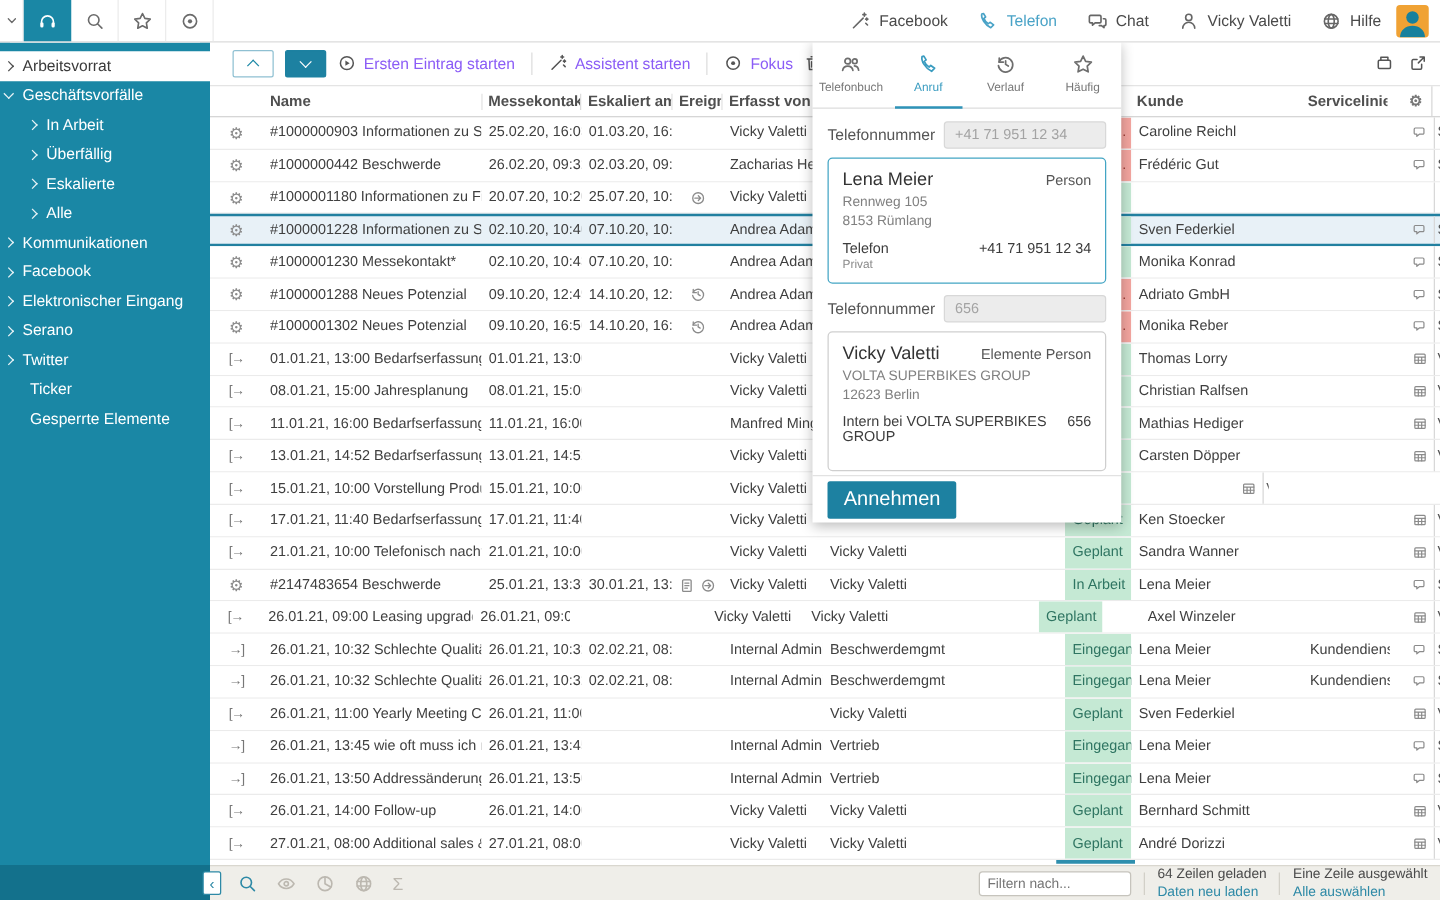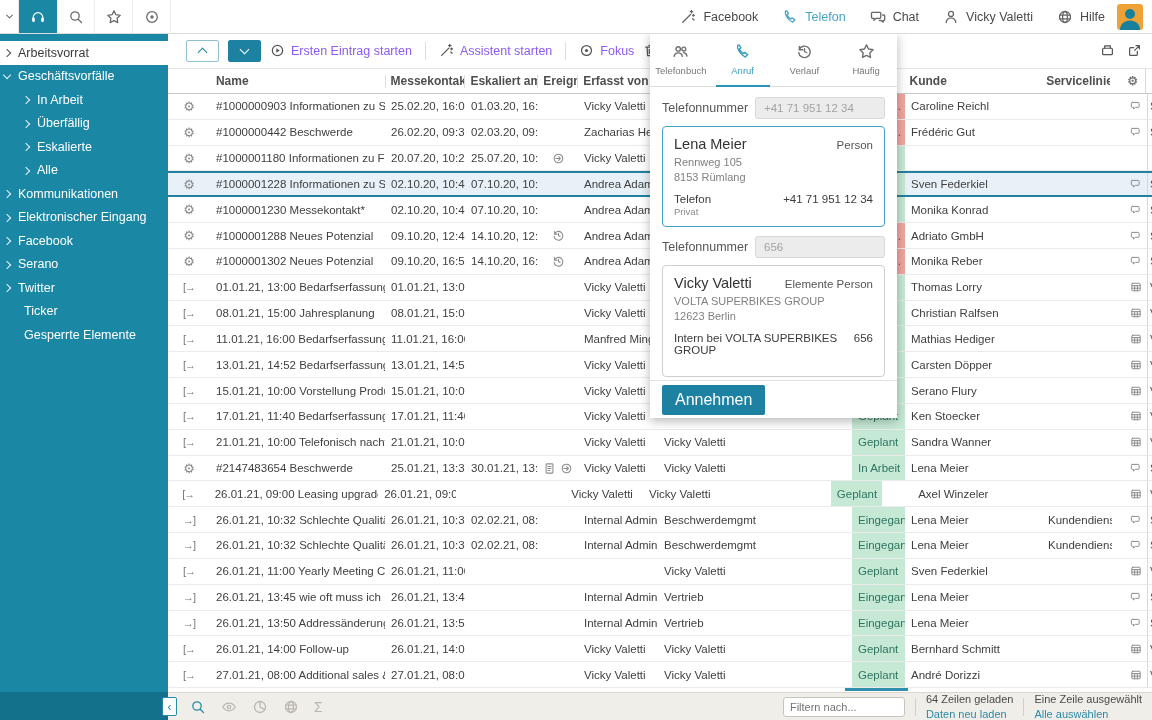--- a/index.html
+++ b/index.html
@@ -265,25 +265,25 @@
         <li class="sb-item lvl1">
           <span class="cv"></span>
           <span>Alle</span>
         </li>
         <li class="sb-item">
           <span class="cv"></span>
           <span>Kommunikationen</span>
         </li>
         <li class="sb-item">
           <span class="cv"></span>
-          <span>Elektronischer Eingang</span>
+          <span>Facebook</span>
         </li>
         <li class="sb-item">
           <span class="cv"></span>
-          <span>Facebook</span>
+          <span>Elektronischer Eingang</span>
         </li>
         <li class="sb-item">
           <span class="cv"></span>
           <span>Serano</span>
         </li>
         <li class="sb-item">
           <span class="cv"></span>
           <span>Twitter</span>
         </li>
         <li class="sb-item nochev">
@@ -681,21 +681,20 @@
           </div>
           <div class="td c-name" style="width: 175px;">15.01.21, 10:00 Vorstellung Produktpalette</div>
           <div class="td c-start" style="width: 80px;">15.01.21, 10:00</div>
           <div class="td c-escalated" style="width: 73px;"></div>
           <div class="td c-events" style="width: 40px;"></div>
           <div class="td c-created_by" style="width: 80px;">Vicky Valetti</div>
           <div class="td c-responsible" style="width: 194px;"></div>
           <div class="td c-status" style="width: 53px;">
             <div class="stfill green"></div>
           </div>
-          <div class="td c-customer" style="width: 137px;">Serano Flury</div>
           <div class="td c-serviceline" style="width: 70px;"></div>
           <div class="td c-kind" style="width: 35px;">
             <span style="display: flex;">
               <svg width="12" height="12" viewBox="0 0 16 16" fill="none" stroke="currentColor" stroke-width="1.3" stroke-linecap="round" stroke-linejoin="round">
                 <rect x="2.5" y="3" width="11" height="10" rx="1"></rect>
                 <path d="M2.5 6.2h11M6.2 6.2v6.8M9.8 6.2v6.8M2.5 9.6h11"></path>
               </svg>
             </span>
           </div>
           <div class="td c-edge" style="width: 5px;">V</div>

